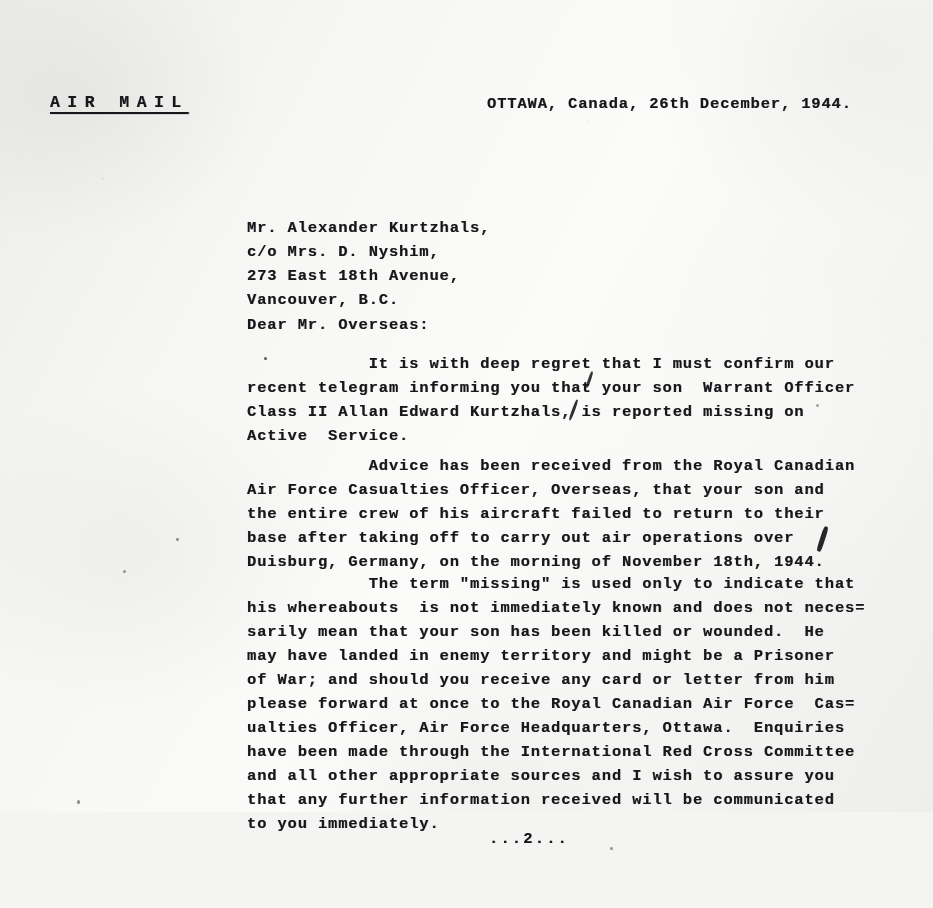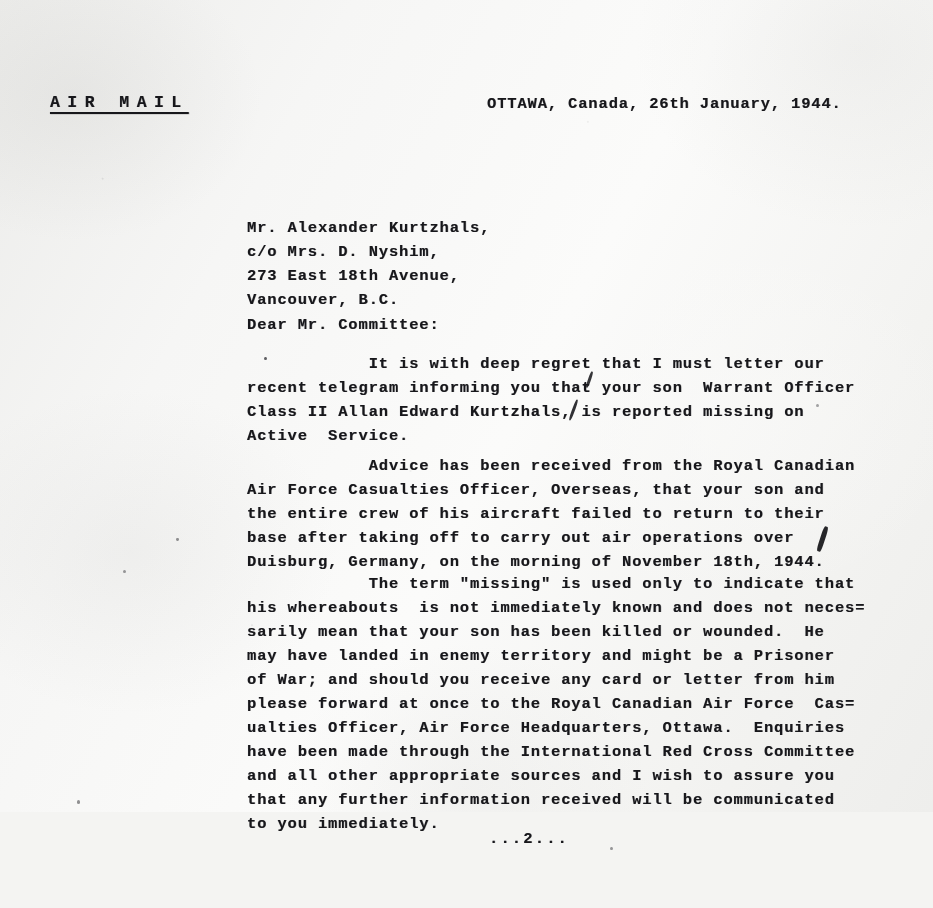--- a/index.html
+++ b/index.html
@@ -120,30 +120,30 @@
   #speck-e { left: 610px; top: 847px; width: 2.6px; height: 3px;   opacity: 0.5; }
   #speck-f { left: 816px; top: 404px; width: 2.8px; height: 3px;   opacity: 0.45; }
 </style>
 </head>
 <body>
 
 <div id="paper">
 
   <div class="tw" id="airmail">AIR MAIL</div>
 
-  <div class="tw" id="dateline">OTTAWA, Canada, 26th January, 1944.</div>
+  <div class="tw" id="dateline">OTTAWA, Canada, 26th December, 1944.</div>
 
   <div class="tw" id="address">Mr. Alexander Kurtzhals,
 c/o Mrs. D. Nyshim,
 273 East 18th Avenue,
 Vancouver, B.C.</div>
 
-  <div class="tw" id="salutation">Dear Mr. Committee:</div>
+  <div class="tw" id="salutation">Dear Mr. Overseas:</div>
 
-  <div class="tw" id="para1">            It is with deep regret that I must letter our
+  <div class="tw" id="para1">            It is with deep regret that I must confirm our
 recent telegram informing you that your son  Warrant Officer
 Class II Allan Edward Kurtzhals, is reported missing on
 Active  Service.</div>
 
   <div class="tw" id="para2">            Advice has been received from the Royal Canadian
 Air Force Casualties Officer, Overseas, that your son and
 the entire crew of his aircraft failed to return to their
 base after taking off to carry out air operations over
 Duisburg, Germany, on the morning of November 18th, 1944.</div>
 

